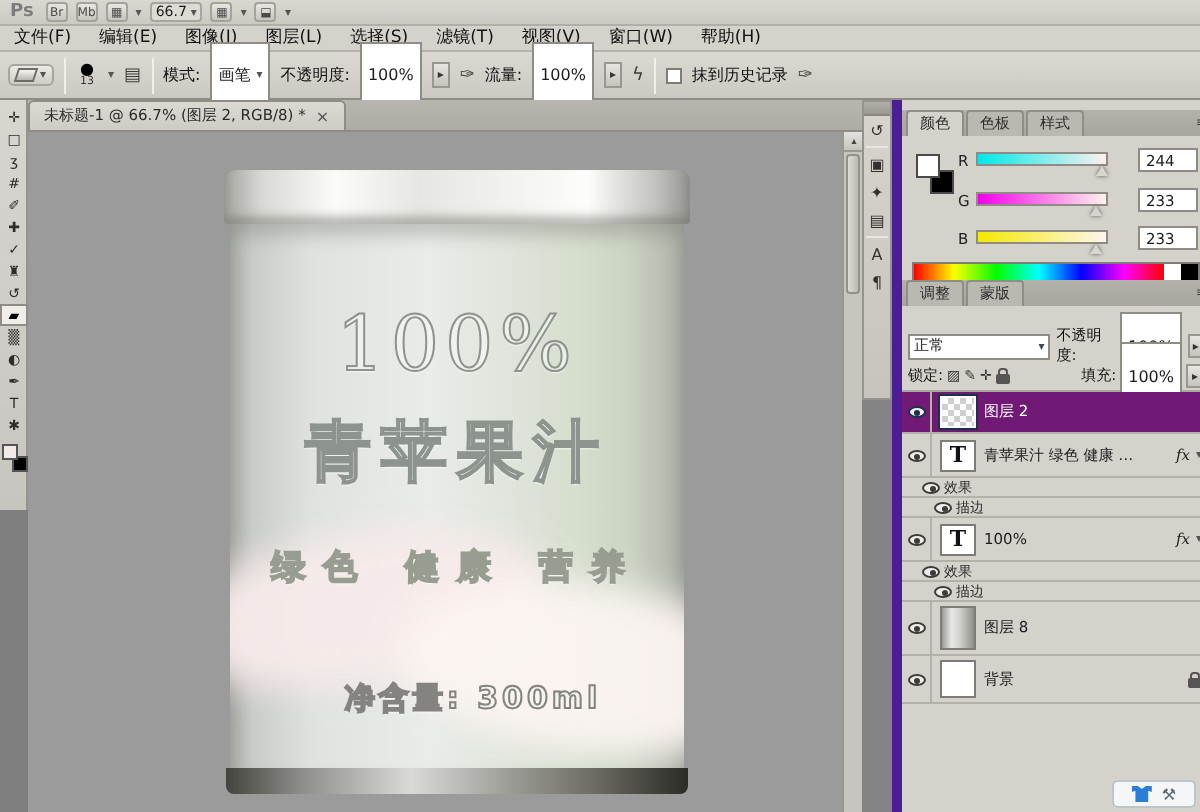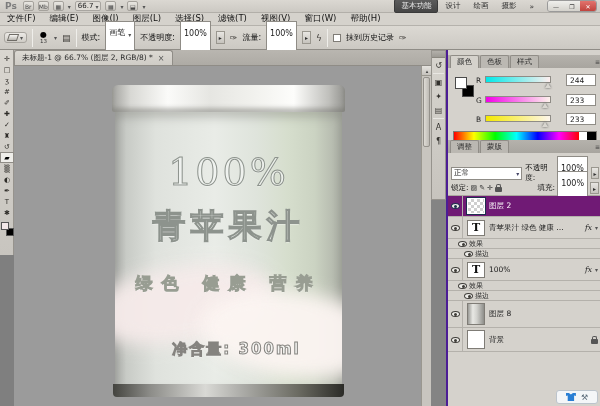--- a/index.html
+++ b/index.html
@@ -25,21 +25,21 @@
   .menu-item { padding:0 7px; font-size:8.5px; color:#111; }
 
   .options-bar { left:0; top:26px; width:600px; height:24px; background:linear-gradient(#dcd9d3,#ccc9c3); border-bottom:1px solid #8f8c86; display:flex; align-items:center; gap:5px; padding:0 4px; }
   .opt-sep { width:1px; height:18px; background:#aaa79f; border-right:1px solid #efeeea; }
   .tool-chip { display:flex; align-items:center; gap:2px; padding:1px 3px; border:1px solid #a8a59f; border-radius:3px; background:linear-gradient(#eceae6,#cfccc6); }
   .eraser-glyph { display:inline-block; width:10px; height:7px; background:linear-gradient(#f7f6f3,#b9b6b0); border:1px solid #6f6c66; transform:skewX(-18deg); }
   .brush-preset { display:flex; flex-direction:column; align-items:center; line-height:1; padding:0 2px; }
   .brush-dot { font-size:8px; color:#000; }
   .brush-size { font-size:5.5px; color:#333; }
   .opt-label { font-size:8px; color:#111; }
-  .opt-field { display:flex; align-items:flex-end; background:#fff; border:1px solid #8f8c86; height:13px; padding:16px 3px; font-size:8px; gap:3px; }
+  .opt-field { display:flex; align-items:center; background:#fff; border:1px solid #8f8c86; height:13px; padding:16px 3px; font-size:8px; gap:3px; }
   .spin { font-size:6px; color:#333; background:linear-gradient(#e8e6e2,#c6c3bd); border:1px solid #9a978f; height:13px; width:9px; display:inline-flex; align-items:center; justify-content:center; }
   .mini-ico { font-size:9px; color:#3f3c38; }
   .chk { width:8px; height:8px; background:#fff; border:1px solid #7f7c76; display:inline-block; }
 
   
   .tab-bar { left:14px; top:50px; width:484px; height:16px; background:linear-gradient(#b9b6b0,#aeaba5); border-bottom:1px solid #8f8c86; display:flex; align-items:flex-start; }
   .doc-tab { display:flex; align-items:center; gap:5px; height:15px; padding:0 7px; background:linear-gradient(#dcd9d3,#cfccc6); border:1px solid #908d87; border-bottom:none; border-radius:3px 3px 0 0; font-size:7.5px; color:#2b2b2b; }
   .tab-close { font-size:8px; color:#555; }
 
   
@@ -76,21 +76,21 @@
   .vs-arrow { width:10px; height:10px; font-size:5px; display:flex; align-items:center; justify-content:center; color:#444; background:linear-gradient(#e5e3df,#c6c3bd); border-bottom:1px solid #9a978f; }
   .vs-thumb { margin:1px; height:70px; background:linear-gradient(90deg,#dedbd5,#bdbab4); border:1px solid #94918b; border-radius:2px; }
 
   
   .dock-strip { left:431px; top:50px; width:15px; height:150px; background:linear-gradient(#d7d4ce,#c7c4be); border:1px solid #96938d; }
   .dock-head { height:7px; background:linear-gradient(#b3b0aa,#9c9993); border-bottom:1px solid #8a877f; }
   .dock-ico { height:14px; display:flex; align-items:center; justify-content:center; font-size:8px; color:#33312d; }
   .dock-sep { height:1px; background:#a5a29c; border-bottom:1px solid #e9e7e3; margin:1px 1px; }
 
   
-  .right-col { left:446px; top:50px; width:154px; height:356px; background:#d5d2cc; border-left:2px solid #4c1d95; }
+  .right-col { left:446px; top:50px; width:154px; height:356px; background:#d5d2cc; border-left:5px solid #4c1d95; }
   .ptabs { position:absolute; left:0; width:154px; height:13px; background:linear-gradient(#b5b2ac,#a8a59f); display:flex; align-items:flex-end; padding-left:2px; gap:1px; }
   .ptab { padding:1px 6px; font-size:7.5px; background:#bbb8b2; border:1px solid #908d87; border-bottom:none; border-radius:2px 2px 0 0; color:#2e2e2e; }
   .ptab.active { background:#d5d2cc; }
   .ptab-menu { margin-left:auto; margin-right:2px; font-size:6px; color:#3a3a3a; align-self:center; }
 
   .color-content { position:absolute; left:0; top:13px; width:154px; height:77px; }
   .cp-sw { position:absolute; width:12px; height:12px; border:1px solid #4a4a4a; }
   .cp-fg { left:7px; top:9px; background:#fff; z-index:2; }
   .cp-bg { left:14px; top:17px; background:#000; }
   .slider-row { position:absolute; left:28px; width:122px; height:14px; }
@@ -145,32 +145,20 @@
     <span class="bar-ico">▦</span>
     <span class="ddown">▾</span>
     <span class="zoom-box">
       <span>66.7</span>
       <span class="ddown">▾</span>
     </span>
     <span class="bar-ico">▦</span>
     <span class="ddown">▾</span>
     <span class="bar-ico">⬓</span>
     <span class="ddown">▾</span>
-    <span class="ws-group">
-      <span class="ws-btn active">基本功能</span>
-      <span class="ws-btn">设计</span>
-      <span class="ws-btn">绘画</span>
-      <span class="ws-btn">摄影</span>
-      <span class="ws-btn">»</span>
-      <span class="win-btns">
-        <span class="win-btn">—</span>
-        <span class="win-btn">❐</span>
-        <span class="win-btn close">✕</span>
-      </span>
-    </span>
   </div>
 
   <div class="abs menu-bar">
     <span class="menu-item">文件(F)</span>
     <span class="menu-item">编辑(E)</span>
     <span class="menu-item">图像(I)</span>
     <span class="menu-item">图层(L)</span>
     <span class="menu-item">选择(S)</span>
     <span class="menu-item">滤镜(T)</span>
     <span class="menu-item">视图(V)</span>

